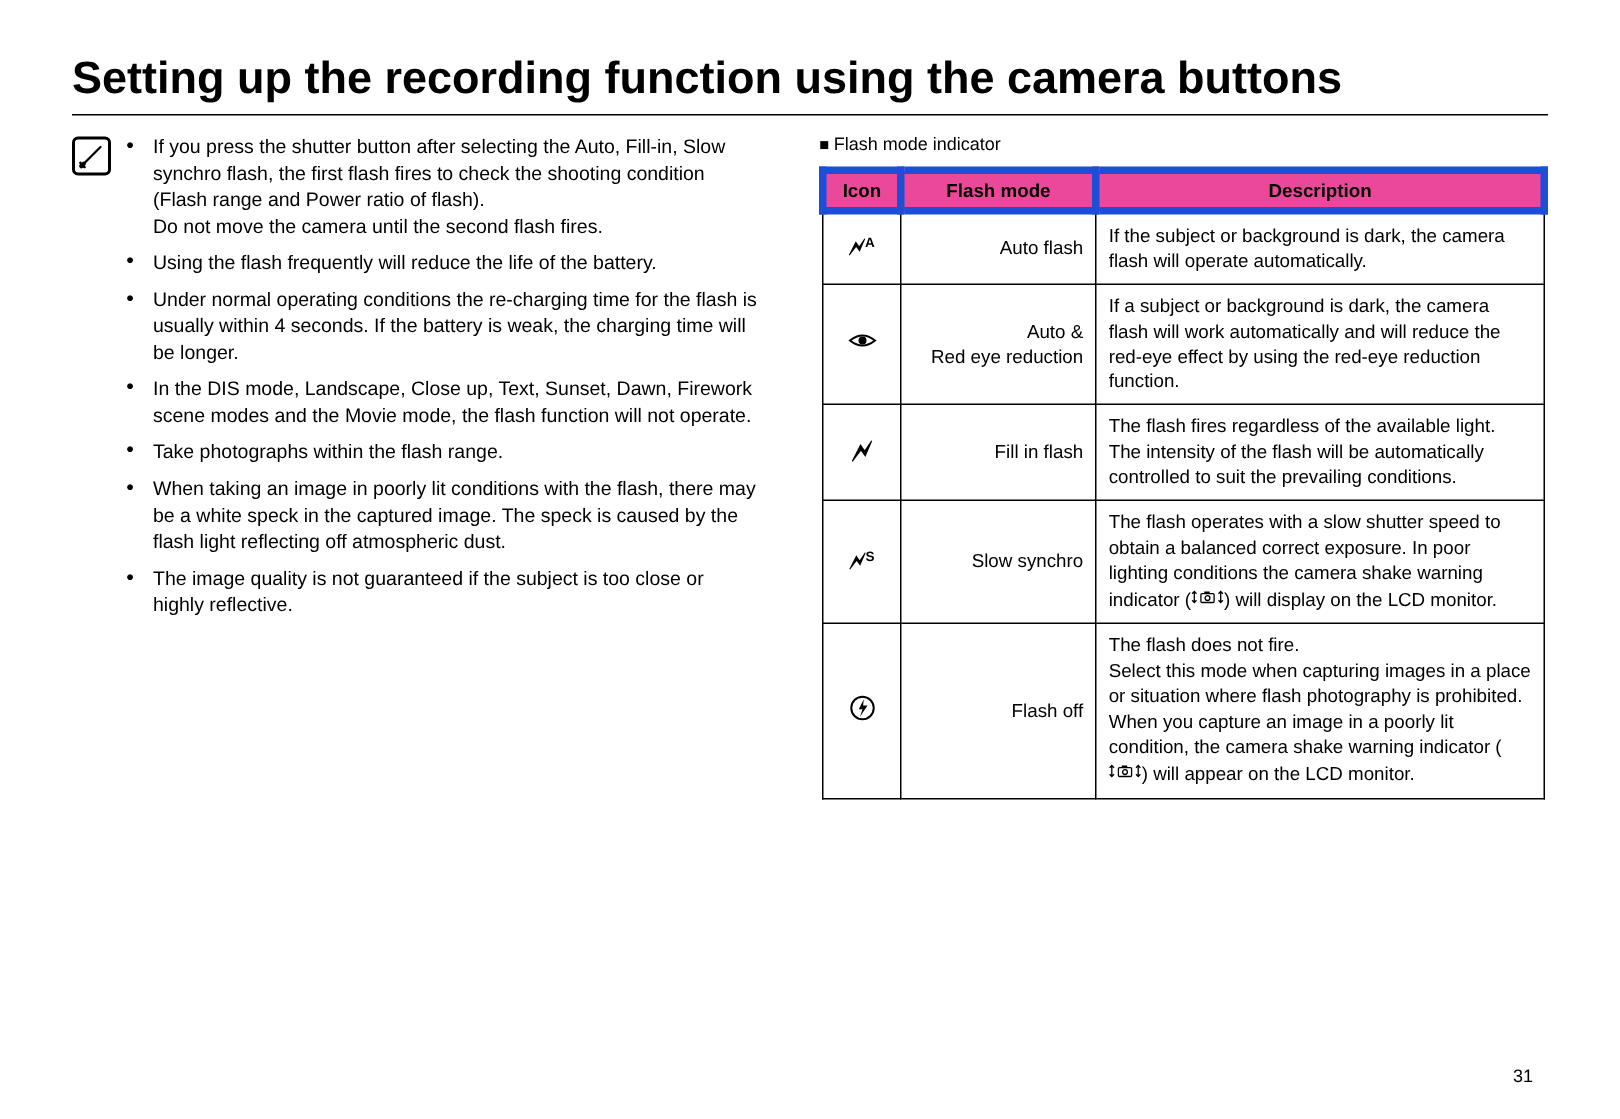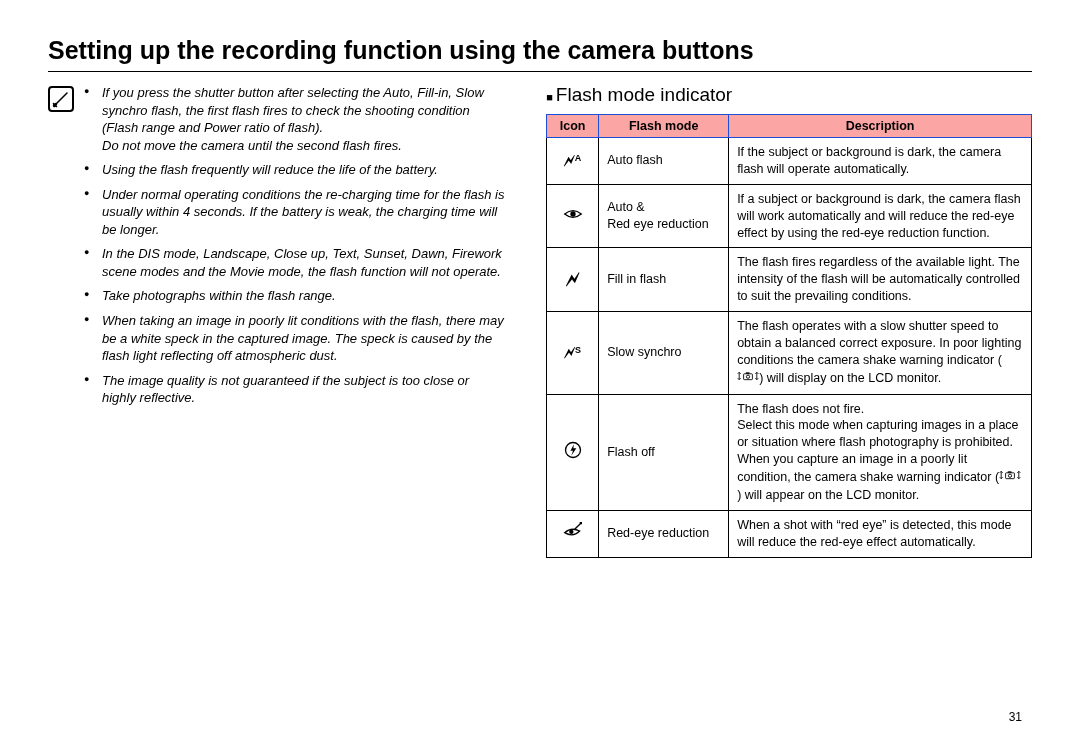--- a/index.html
+++ b/index.html
@@ -1,36 +1,36 @@
 <!DOCTYPE html>
 <html><head>
 <meta charset="utf-8">
 <style>
   * { box-sizing: border-box; margin: 0; padding: 0; }
   html, body { width: 1080px; height: 746px; background: #fff; font-family: Arial, Helvetica, sans-serif; color: #000; }
   .page { width: 1080px; height: 746px; padding: 36px 48px 20px 48px; position: relative; }
-  .title { font-size: 25px; font-weight: bold; margin-bottom: 6px; }
+  .title { font-size: 30px; font-weight: bold; margin-bottom: 6px; }
   .hr { border: none; border-top: 1px solid #000; margin-bottom: 12px; }
   .cols { display: flex; gap: 40px; }
   .col-left { width: 462px; }
   .col-right { width: 490px; }
   .notebox { display: flex; gap: 10px; }
   .noteicon { width: 26px; height: 26px; border: 2px solid #000; border-radius: 4px; flex: 0 0 26px; display:flex; align-items:center; justify-content:center; margin-top:2px; }
   .noteicon svg { width: 18px; height: 18px; }
-  ul.bullets { list-style: none; font-size: 13px; line-height: 1.35; font-style: italic; }
+  ul.bullets { list-style: none; font-size: 13px; line-height: 1.35; }
   ul.bullets > li { position: relative; padding-left: 18px; margin-bottom: 7px; }
   ul.bullets > li::before { content: "●"; position: absolute; left: 0; top: 1px; font-size: 9px; }
   .subline { display:block; padding-left:0; }
-  .sect-label { font-size: 19px; margin-bottom: 8px; }
+  .sect-label { font-size: 12px; margin-bottom: 8px; }
   .sect-label::before { content: "■ "; font-size: 11px; }
   table.flash { width: 100%; border-collapse: collapse; font-size: 12.5px; }
-  table.flash th { background: #fca5a5; font-weight: bold; text-align: center; padding: 4px 6px; border: 1px solid #1d4ed8; }
+  table.flash th { background: #ec4899; font-weight: bold; text-align: center; padding: 4px 6px; border: 5px solid #1d4ed8; }
   table.flash td { border: 1px solid #000; padding: 6px 8px; vertical-align: middle; line-height: 1.35; }
   td.icon { text-align: center; width: 52px; }
-  td.mode { text-align: left; width: 130px; }
+  td.mode { text-align: right; width: 130px; }
   .pgnum { position: absolute; bottom: 22px; right: 58px; font-size: 12px; text-align: center; }
   .flashglyph { font-size: 16px; font-weight: bold; }
   .sup { font-size: 9px; vertical-align: super; font-weight: bold; }
   .eye-icon svg, .flashoff-icon svg, .redfix-icon svg { width: 20px; height: 20px; }
   .shake { display:inline-block; vertical-align:middle; }
   .shake svg { width: 22px; height: 14px; }
 </style>
 </head>
 <body>
 
@@ -119,30 +119,19 @@
               <span style="white-space:pre-line;">The flash does not fire.
 Select this mode when capturing images in a place or situation where flash photography is prohibited. When you capture an image in a poorly lit condition, the camera shake warning indicator (</span><span class="shake"><svg viewBox="0 0 30 16">
                     <path d="M3 3 L3 13 M1 5 L3 3 L5 5 M1 11 L3 13 L5 11" stroke="#000" fill="none" stroke-width="1.2"></path>
                     <path d="M27 3 L27 13 M25 5 L27 3 L29 5 M25 11 L27 13 L29 11" stroke="#000" fill="none" stroke-width="1.2"></path>
                     <rect x="9" y="5" width="12" height="8" rx="1" fill="none" stroke="#000" stroke-width="1.2"></rect>
                     <rect x="12" y="3" width="5" height="2" fill="#000"></rect>
                     <circle cx="15" cy="9" r="2.2" fill="none" stroke="#000" stroke-width="1.2"></circle>
                   </svg></span><span>) will appear on the LCD monitor.</span>
             </td>
           </tr>
-          <tr>
-            <td class="icon redfix-icon">
-              <svg viewBox="0 0 24 24">
-                  <path d="M2 14 Q10 7 20 12 Q12 20 2 14 Z" fill="none" stroke="#000" stroke-width="1.6"></path>
-                  <circle cx="10" cy="13" r="2.6" fill="#000"></circle>
-                  <path d="M14 10 L22 2 M20 2 L22 2 L22 4" stroke="#000" stroke-width="1.6" fill="none"></path>
-                </svg>
-            </td>
-            <td class="mode">Red-eye reduction</td>
-            <td>When a shot with “red eye” is detected, this mode will reduce the red-eye effect automatically.</td>
-          </tr>
         </tbody>
       </table>
     </div>
 
   </div>
   <div class="pgnum">31</div>
 </div>
 
 </body></html>

